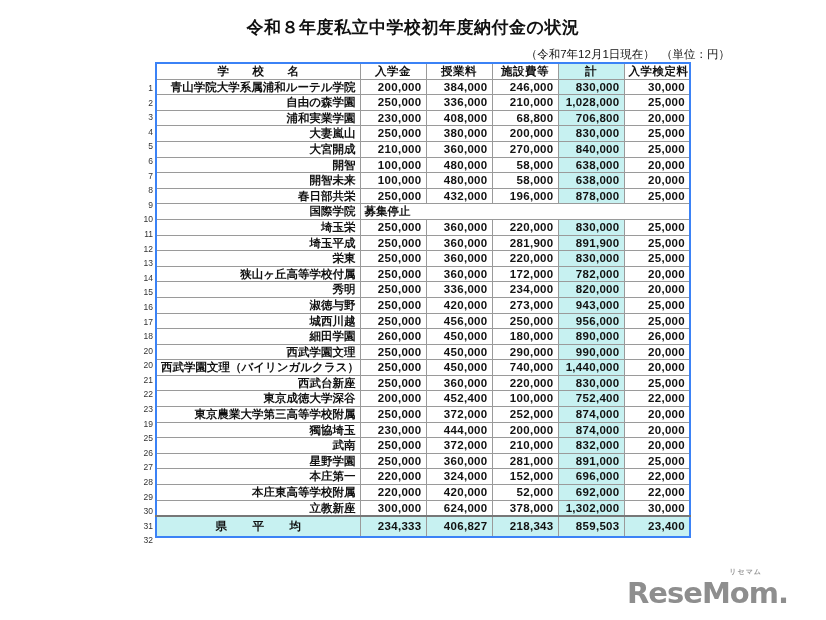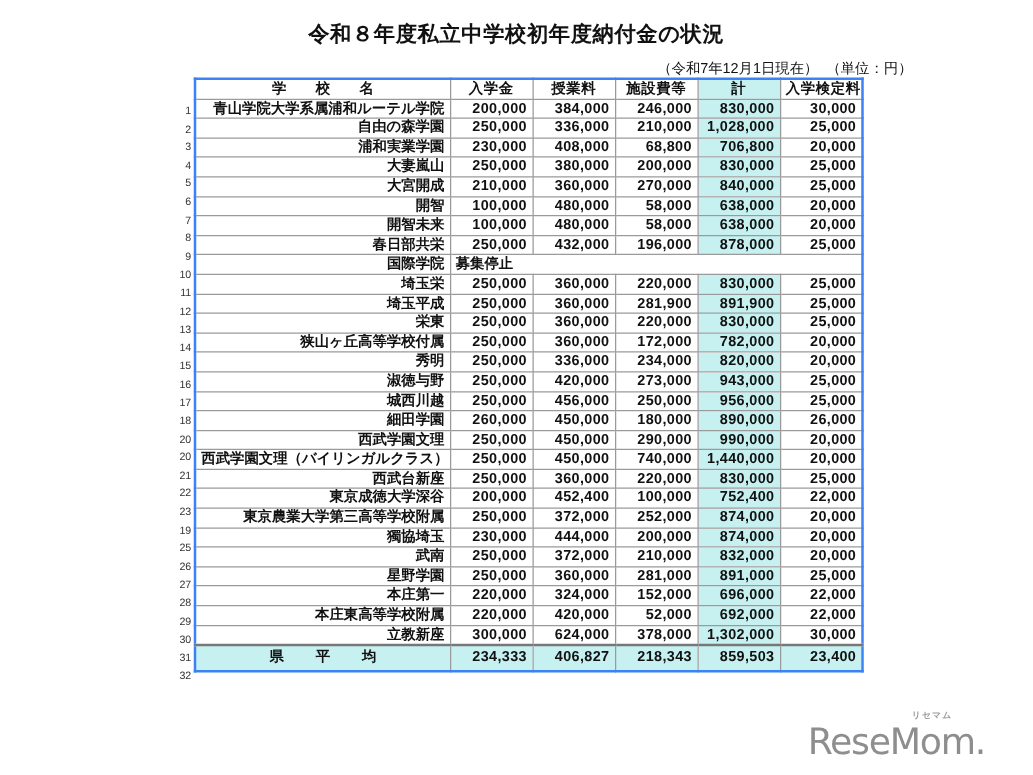--- a/index.html
+++ b/index.html
@@ -165,21 +165,21 @@
   .logo-ruby {
     font-size: 7px;
     color: #9a9a9a;
     letter-spacing: 1px;
     margin-right: 26px;
     margin-bottom: -1px;
     font-weight: bold;
   }
   .logo-main {
     font-size: 29px;
-    font-weight: normal;
+    font-weight: bold;
     color: #8e8e8e;
     letter-spacing: -1px;
     font-family: "DejaVu Sans", sans-serif;
   }
   .logo-main .dot { font-size: 29px; }
 </style>
 </head>
 <body>
 
 <div class="page">

